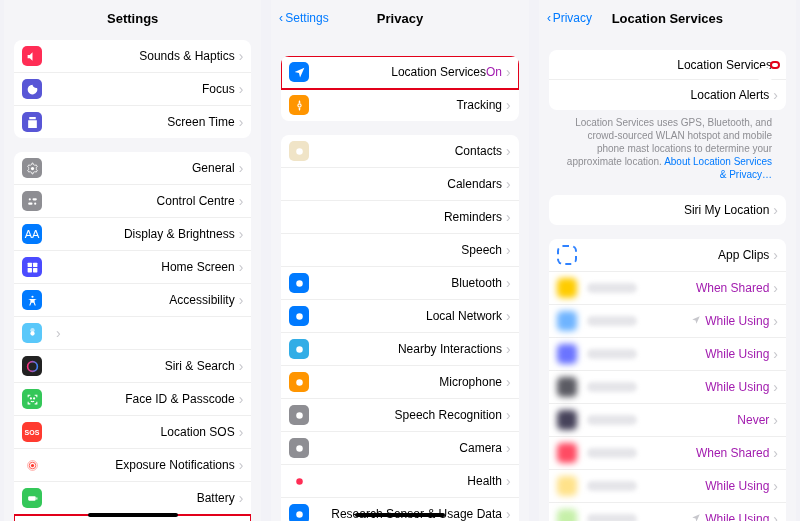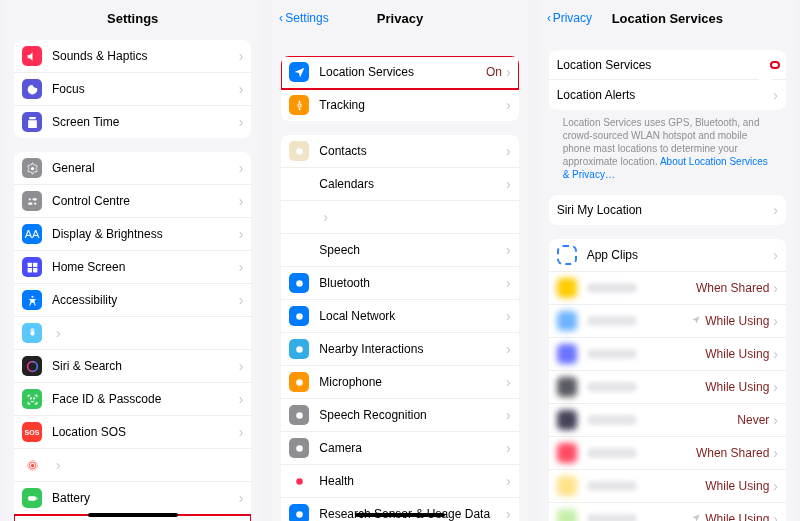--- a/index.html
+++ b/index.html
@@ -14,20 +14,21 @@
     padding: 0 4px;
     font-size: 12px;
   }
   .pane {
     flex: 1;
     background: #f5f5f8;
     display: flex;
     flex-direction: column;
     overflow: hidden;
     position: relative;
+    text-align: right;
   }
   .navbar {
     height: 36px;
     display: flex;
     align-items: center;
     justify-content: center;
     position: relative;
     background: #f5f5f8;
   }
   .navbar .back {
@@ -82,21 +83,21 @@
     flex: 1;
     color: #000;
     font-size: 12px;
   }
   .chev {
     color: #c7c7cc;
     font-size: 14px;
     margin-left: 4px;
   }
   .value {
-    color: #7f1d1d;
+    color: #a21caf;
     font-size: 12px;
   }
   .highlight { outline: 2px solid #e2001a; outline-offset: -1px; }
   .highlight-box { outline: 2px solid #e2001a; }
   .toggle {
     width: 36px; height: 20px;
     border-radius: 10px;
     background: #34c759;
     position: relative;
   }
@@ -262,20 +263,21 @@
           <span class="chev">›</span>
         </div>
         <div class="row">
           <span class="icon" style="background: rgb(255, 255, 255); color: rgb(255, 59, 48);">
             <svg viewBox="0 0 24 24" fill="#ff3b30">
               <circle cx="12" cy="12" r="3"></circle>
               <circle cx="12" cy="12" r="6" fill="none" stroke="#ff3b30" stroke-width="1.5"></circle>
               <circle cx="12" cy="12" r="9" fill="none" stroke="#ff3b30" stroke-width="1.5" opacity=".5"></circle>
             </svg>
           </span>
+          <span class="label">Exposure Notifications</span>
           <span class="chev">›</span>
         </div>
         <div class="row">
           <span class="icon" style="background: rgb(52, 199, 89);">
             <svg viewBox="0 0 24 24" fill="#fff">
               <rect x="4" y="8" width="14" height="8" rx="2"></rect>
               <rect x="19" y="10" width="2" height="4"></rect>
             </svg>
           </span>
           <span class="label">Battery</span>
@@ -337,20 +339,21 @@
           </span>
           <span class="label">Calendars</span>
           <span class="chev">›</span>
         </div>
         <div class="row">
           <span class="icon" style="background: rgb(255, 255, 255);">
             <svg viewBox="0 0 24 24" fill="#fff">
               <circle cx="12" cy="12" r="6"></circle>
             </svg>
           </span>
+          <span class="label">Reminders</span>
           <span class="chev">›</span>
         </div>
         <div class="row">
           <span class="icon" style="background: rgb(255, 255, 255);">
             <svg viewBox="0 0 24 24" fill="#fff">
               <circle cx="12" cy="12" r="6"></circle>
             </svg>
           </span>
           <span class="label">Speech</span>
           <span class="chev">›</span>

